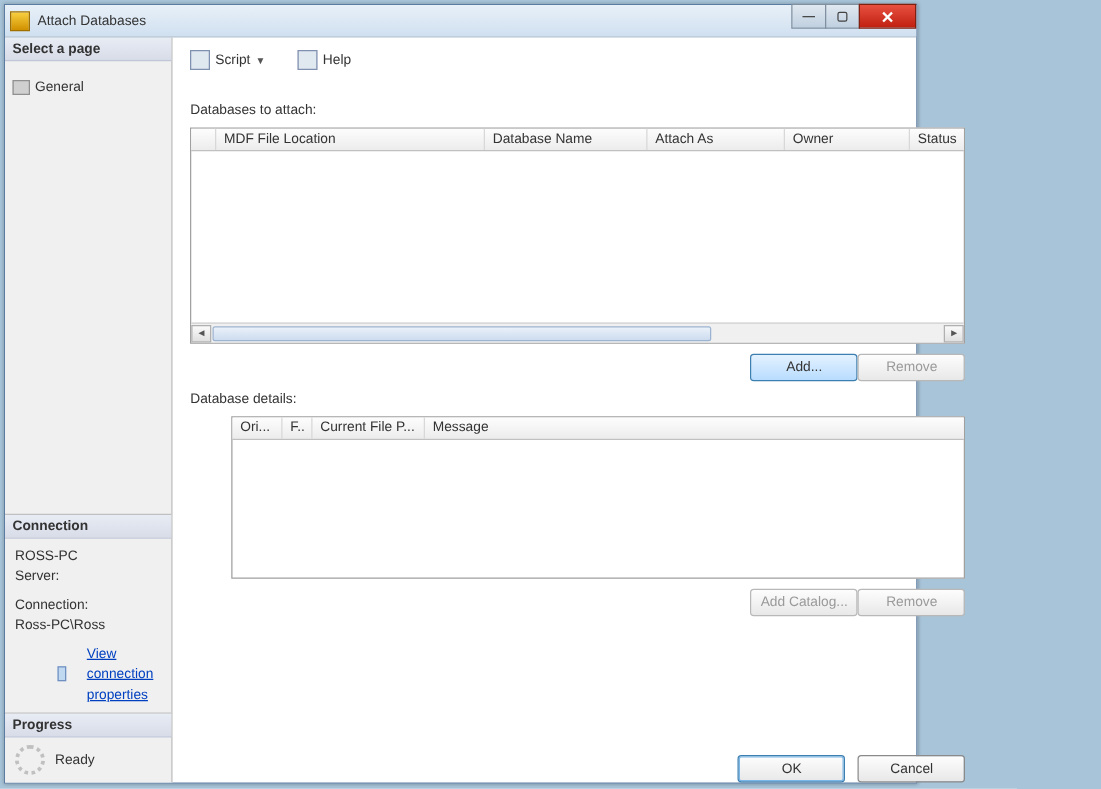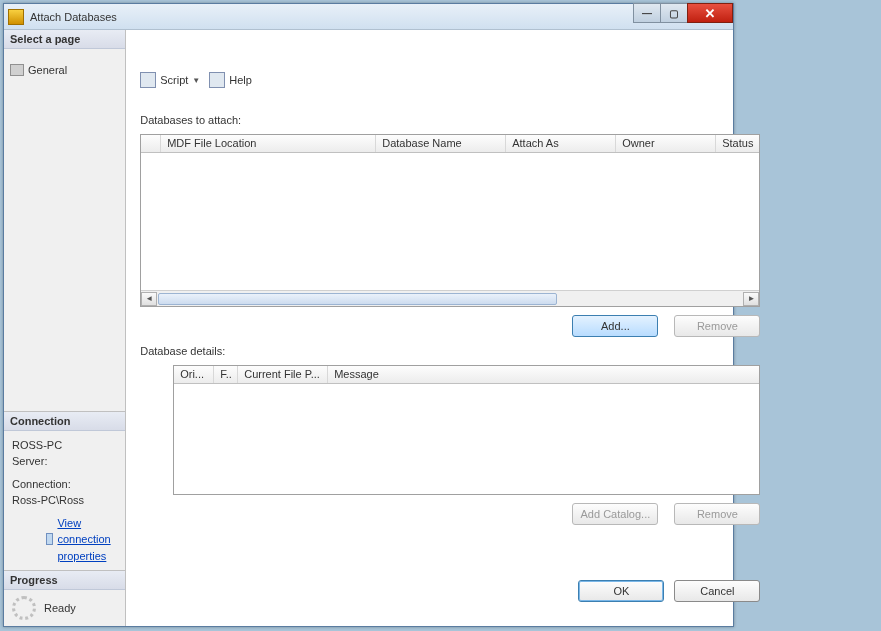--- a/index.html
+++ b/index.html
@@ -90,41 +90,40 @@
 }
 .sb-flex { flex: 1; }
 .sb-section {
   border-top: 1px solid #c0c0c0;
 }
 .sb-body {
   padding: 6px 8px;
   color: #333;
   line-height: 1.5;
 }
-.link { color: #0040c0; text-decoration: underline; display:inline-flex; align-items:center; gap:4px;padding-left:34px;}
+.link { color: #0040c0; text-decoration: underline; display:inline-flex; align-items:center; gap:16px;padding-left:34px;}
 .link-ic {
   width:14px;height:12px;background:#c0d8f0;border:1px solid #7090c0;display:inline-block;
 }
 .progress-spinner {
   width: 24px;height:24px;border-radius:50%;
   border:3px dotted #c0c0c0;display:inline-block;margin-right:8px;vertical-align:middle;
 }
 .main {
   flex: 1;
   padding: 10px 14px;
   display: flex;
   flex-direction: column;
   gap: 8px;
 }
 .toolbar {
   display: flex;
   align-items: flex-end;
-  gap: 9px;
+  gap: 26px;
   padding-bottom: 4px;
-  margin-top: 32px;
 }
 .tb-btn {
   display: flex; align-items:center; gap:4px;
   color:#333;
 }
 .tb-ic {
   width:16px;height:16px;background:#e0e8f0;border:1px solid #8090b0;
 }
 .dropdown-arrow { font-size:8px; color:#555;}
 .sect-label { color:#333; }
@@ -150,21 +149,21 @@
 .list-body { flex:1; overflow:auto; }
 .hscroll {
   height:16px;
   background:#f0f0f0;
   border-top:1px solid #d0d0d0;
   display:flex;align-items:center;position:relative;
 }
 .hscroll .arrow{width:16px;height:14px;background:linear-gradient(#fafafa,#e0e0e0);border:1px solid #b0b0b0;display:flex;align-items:center;justify-content:center;font-size:8px;color:#555;}
 .hscroll .track{flex:1;position:relative;height:14px;}
 .hscroll .thumb{position:absolute;left:0;top:0;height:12px;width:68%;background:linear-gradient(#eaf1fa,#cddcef);border:1px solid #9cb4d2;border-radius:2px;margin:1px;}
-.btn-row { display:flex; justify-content:flex-end; gap:16px; }
+.btn-row { display:flex; justify-content:flex-end; gap:0; }
 .btn {
   min-width: 86px;
   height: 22px;
   background: linear-gradient(#fdfdfd, #e8e8e8);
   border: 1px solid #8a8a8a;
   border-radius: 3px;
   color:#333;
   font-size:11px;
 }
 .btn:disabled, .btn.disabled {
@@ -175,21 +174,21 @@
   background: linear-gradient(#e4f2ff, #b8dcff);
   border-color:#3c7fb1;
 }
 .btn.focus {
   border-color:#3c7fb1;
   box-shadow: 0 0 0 1px #7ab7e8 inset;
 }
 .list.details { height: 130px; margin-left: 33px; }
 .main-spacer { flex:1; }
 .footer {
-  padding: 8px 14px 24px;
+  padding: 8px 14px 0;
   display:flex; justify-content:flex-end; gap:10px;
   border-top: none;
 }
 .main-wrap{flex:1;display:flex;flex-direction:column;}
 </style>
 </head>
 <body>
 
 <div class="window">
   <div class="titlebar">

